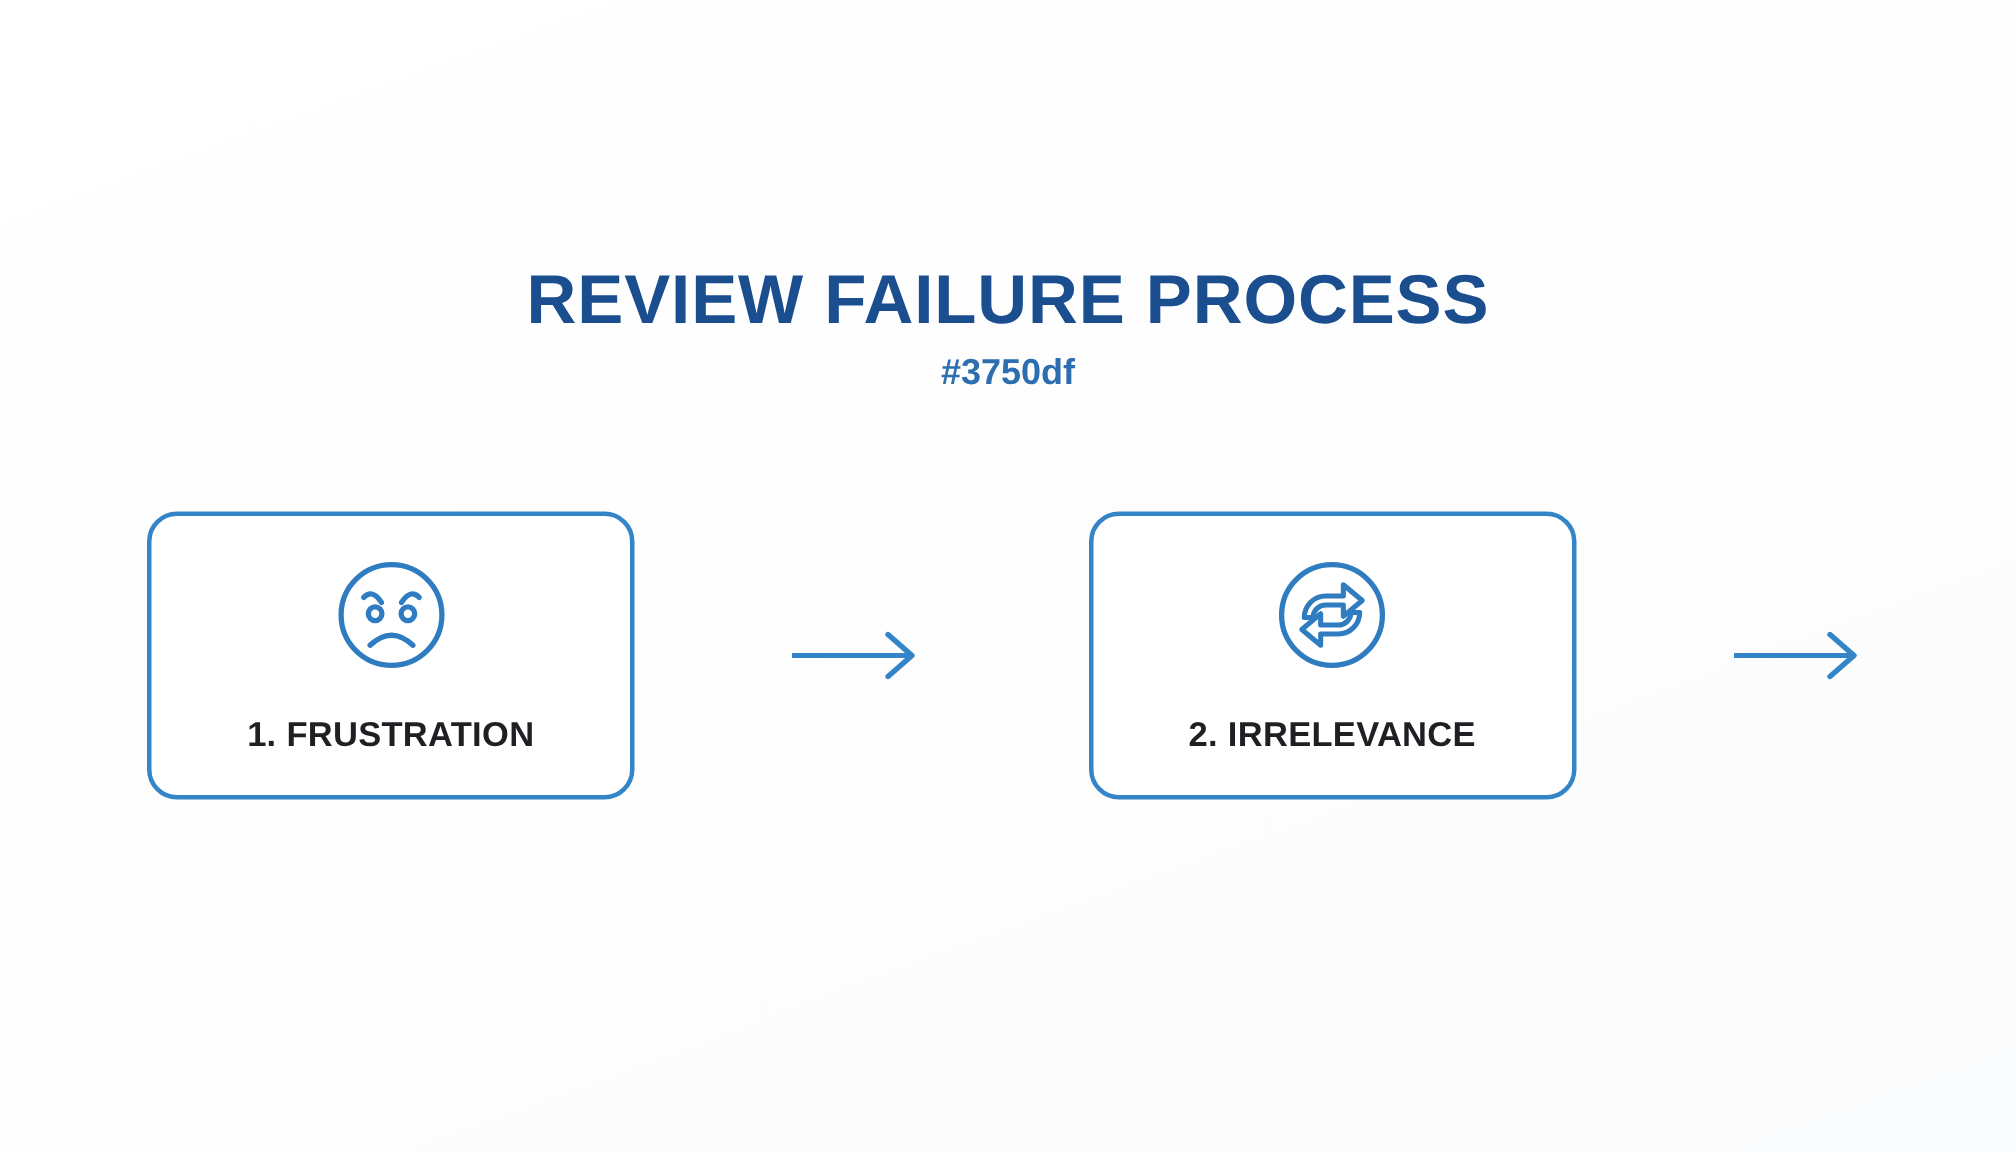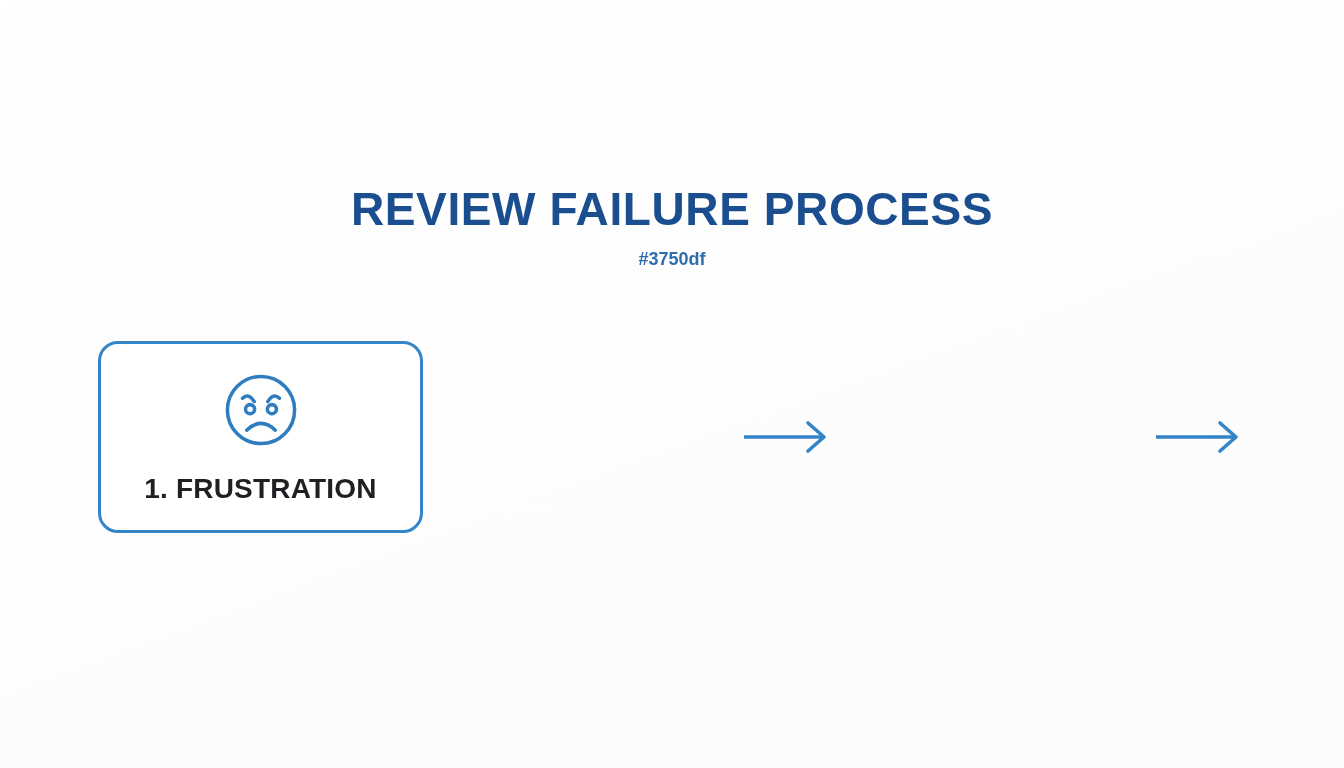--- a/index.html
+++ b/index.html
@@ -18,38 +18,38 @@
     width: 1344px;
     height: 768px;
     background: linear-gradient(160deg, #ffffff 0%, #fdfdfe 55%, #fbfcfd 100%);
     box-sizing: border-box;
   }
 
   
   .header {
     position: absolute;
     left: 0;
-    top: 182px;
+    top: 172px;
     width: 1344px;
     text-align: center;
   }
   .title {
     margin: 0;
     font-family: "Liberation Sans", sans-serif;
     font-size: 46px;
     font-weight: bold;
     letter-spacing: 0.6px;
     color: #1a4e8e;
     line-height: 54px;
     text-transform: uppercase;
   }
   .subtitle {
     margin: 8px 0 0 0;
     font-family: "Liberation Sans", sans-serif;
-    font-size: 18px;
+    font-size: 24px;
     font-weight: bold;
     color: #2d6eb0;
     line-height: 30px;
   }
 
   
   .process-row {
     position: absolute;
     left: 98px;
     top: 340px;
@@ -83,21 +83,21 @@
     display: block;
   }
 
   .card-label {
     position: absolute;
     left: 0;
     right: 0;
     bottom: 28px;
     text-align: center;
     font-family: "Liberation Sans", sans-serif;
-    font-size: 28px;
+    font-size: 23px;
     font-weight: bold;
     letter-spacing: 0.2px;
     color: #1f2023;
     text-transform: uppercase;
     line-height: 26px;
   }
 
   .connector {
     flex: 0 0 auto;
     width: 92px;
@@ -134,20 +134,46 @@
       <div class="card-label">1. FRUSTRATION</div>
     </div>
 
     <div class="connector">
       <svg width="92" height="40" viewBox="0 0 92 40">
         <line x1="0" y1="20" x2="78" y2="20" stroke="#3485c8" stroke-width="3.4" stroke-linecap="butt"></line>
         <polyline points="64,6 80,20 64,34" fill="none" stroke="#3485c8" stroke-width="3.6" stroke-linecap="round" stroke-linejoin="round"></polyline>
       </svg>
     </div>
 
+    <div class="card">
+      <svg class="card-icon" viewBox="0 0 100 100">
+        <circle cx="50" cy="50" r="40" fill="none" stroke="#2f7cc0" stroke-width="4.2"></circle>
+        <path d="M28 52
+                 A17 17 0 0 1 45 35
+                 L59 35
+                 L59 26
+                 L74 38.5
+                 L59 51
+                 L59 42
+                 L45 42
+                 A10 10 0 0 0 35 52
+                 Z" fill="none" stroke="#2f7cc0" stroke-width="4" stroke-linejoin="round" stroke-linecap="round"></path>
+        <path d="M72 48
+                 A17 17 0 0 1 55 65
+                 L41 65
+                 L41 74
+                 L26 61.5
+                 L41 49
+                 L41 58
+                 L55 58
+                 A10 10 0 0 0 65 48
+                 Z" fill="none" stroke="#2f7cc0" stroke-width="4" stroke-linejoin="round" stroke-linecap="round"></path>
+      </svg>
+      <div class="card-label">2. IRRELEVANCE</div>
+    </div>
 
     <div class="connector">
       <svg width="92" height="40" viewBox="0 0 92 40">
         <line x1="0" y1="20" x2="78" y2="20" stroke="#3485c8" stroke-width="3.4" stroke-linecap="butt"></line>
         <polyline points="64,6 80,20 64,34" fill="none" stroke="#3485c8" stroke-width="3.6" stroke-linecap="round" stroke-linejoin="round"></polyline>
       </svg>
     </div>
 
 
   </div>

